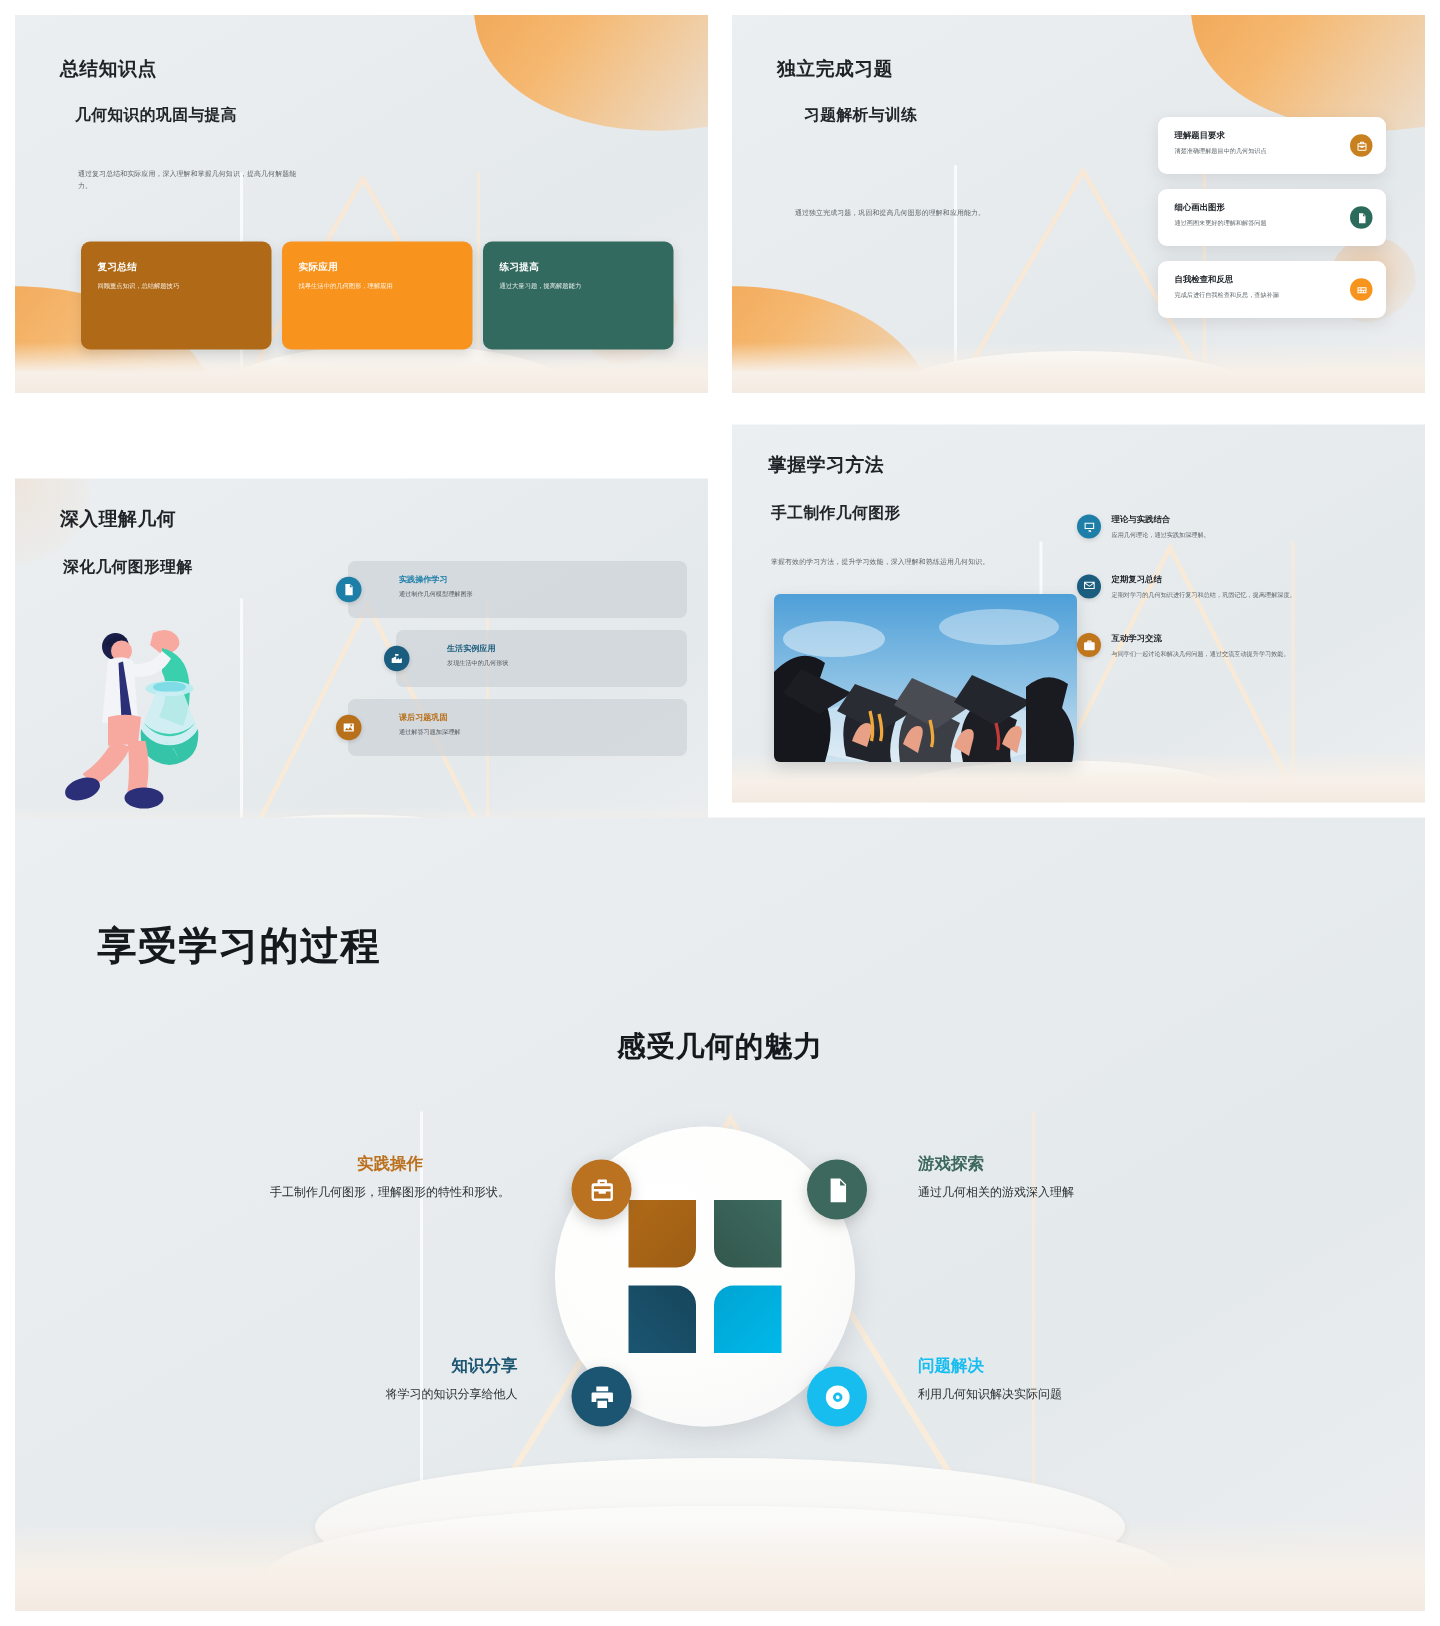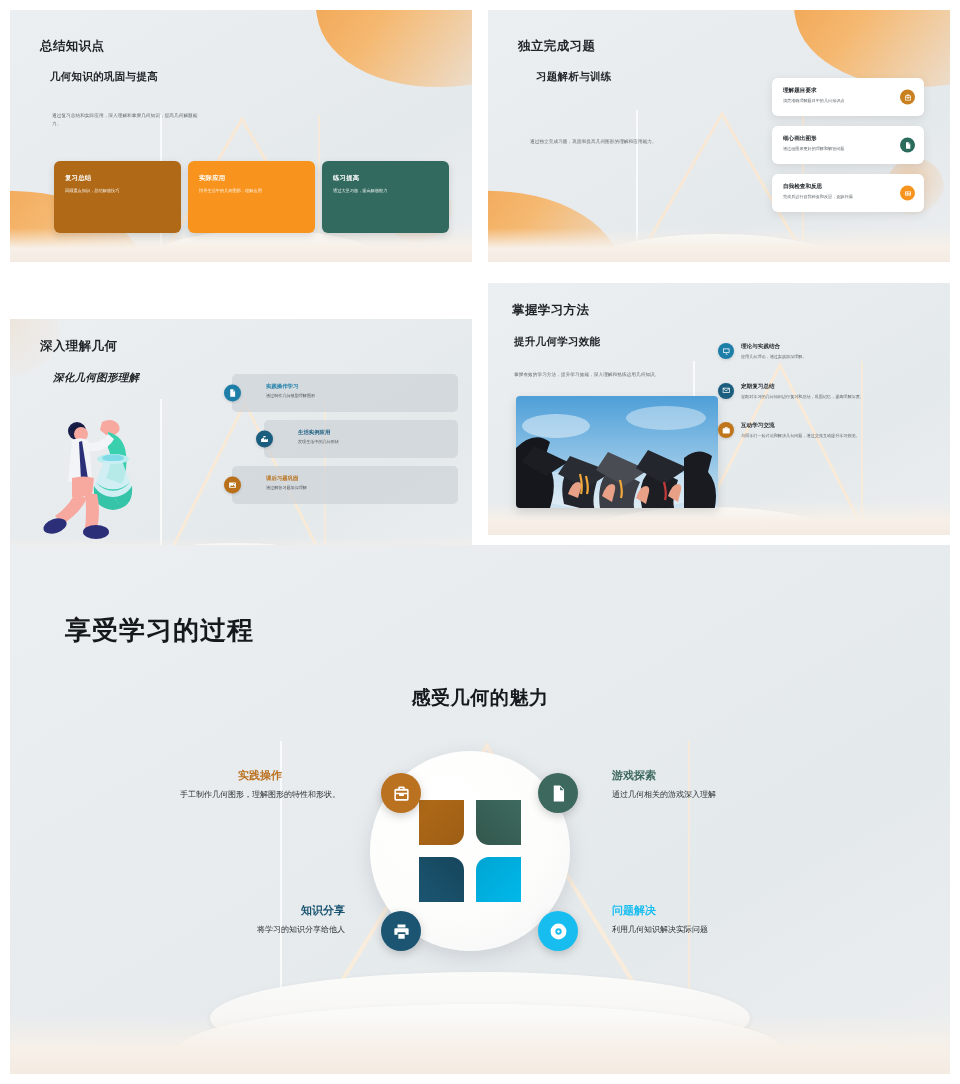--- a/index.html
+++ b/index.html
@@ -267,21 +267,21 @@
     <div class="tri" style="left:150px;top:80px;width:166px;height:166px;">
       <svg viewBox="0 0 166 166" width="166" height="166">
           <polygon points="83,4 162,162 4,162" fill="none" stroke="rgba(250,234,214,0.95)" stroke-width="3"></polygon>
         </svg>
     </div>
     <div class="podium" style="left:100px;bottom:-30px;width:250px;height:58px;"></div>
     <div class="podium" style="left:82px;bottom:-44px;width:292px;height:58px;"></div>
     <div class="floor"></div>
 
     <div class="kicker" style="position:absolute;left:30px;top:19px;">深入理解几何</div>
-    <div class="subhead" style="position:absolute;left:43px;top:52px;font-style:italic;">深化几何图形理解</div>
+    <div class="subhead" style="position:absolute;left:32px;top:52px;">深化几何图形理解</div>
 
     <div style="position:absolute;left:20px;top:95px;width:150px;height:145px;z-index:4;">
       <svg viewBox="0 0 150 145" width="150" height="145">
         <path d="M72 8 q10-5 16 2 q4 6-2 10 l-6 4 -10-8z" fill="#f7a9a0"></path>
         <path d="M78 18 q16 4 18 22 q2 16-4 30 l-16-6 q8-18 2-30z" fill="#3ad0ae"></path>
         <ellipse cx="83" cy="45" rx="16" ry="5" fill="#b9ecef"></ellipse>
         <ellipse cx="83" cy="44" rx="11" ry="3.5" fill="#7fdbe6"></ellipse>
         <path d="M74 47 h18 l10 26 a22 22 0 01-38 0z" fill="#cdeef3" opacity=".85"></path>
         <path d="M66 68 a22 20 0 0034 0 a22 24 0 01-34 0z" fill="#3ecfb0"></path>
         <path d="M64 72 a22 22 0 0038 0 q2 22-19 24 q-21-2-19-24z" fill="#35c4a8"></path>
@@ -335,21 +335,21 @@
     <div class="tri" style="left:205px;top:78px;width:170px;height:168px;">
       <svg viewBox="0 0 170 168" width="170" height="168">
           <polygon points="85,4 166,164 4,164" fill="none" stroke="rgba(250,234,214,0.95)" stroke-width="3"></polygon>
         </svg>
     </div>
     <div class="podium" style="left:96px;bottom:-28px;width:250px;height:56px;"></div>
     <div class="podium" style="left:78px;bottom:-42px;width:292px;height:56px;"></div>
     <div class="floor"></div>
 
     <div class="kicker" style="position:absolute;left:24px;top:19px;">掌握学习方法</div>
-    <div class="subhead" style="position:absolute;left:26px;top:52px;">提升几何学习效能</div>
+    <div class="subhead" style="position:absolute;left:26px;top:52px;">手工制作几何图形</div>
     <div class="body-txt" style="position:absolute;left:26px;top:88px;width:210px;">掌握有效的学习方法，提升学习效能，深入理解和熟练运用几何知识。</div>
 
     <div class="photo">
       <svg viewBox="0 0 202 112" preserveAspectRatio="none">
         <defs>
           <linearGradient id="sky" x1="0" y1="0" x2="0" y2="1">
             <stop offset="0" stop-color="#4e9fd8"></stop>
               <stop offset="55%" stop-color="#8fc3e6"></stop>
               <stop offset="100%" stop-color="#cfe2ef"></stop>
           </linearGradient>

